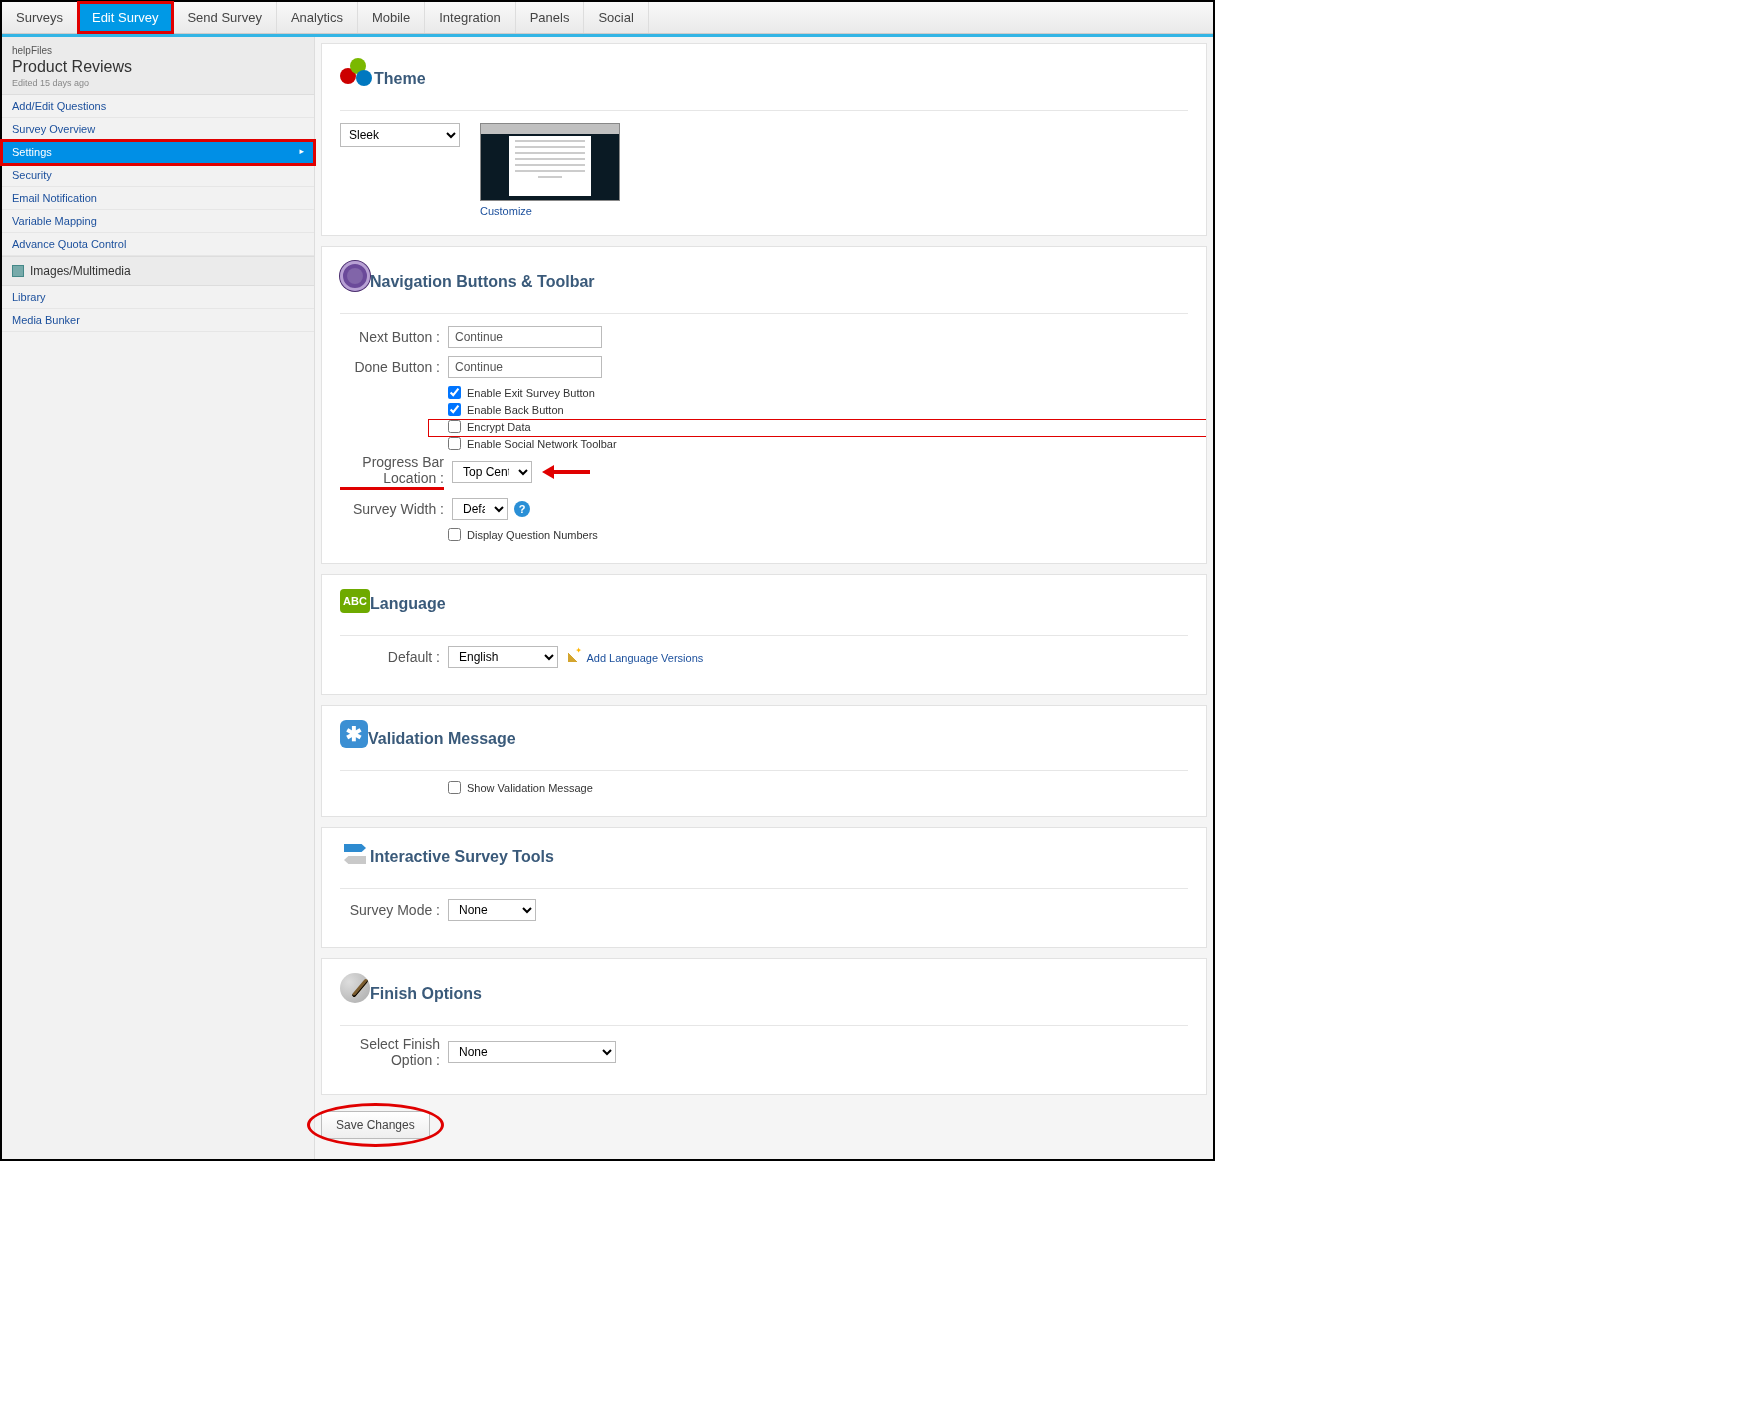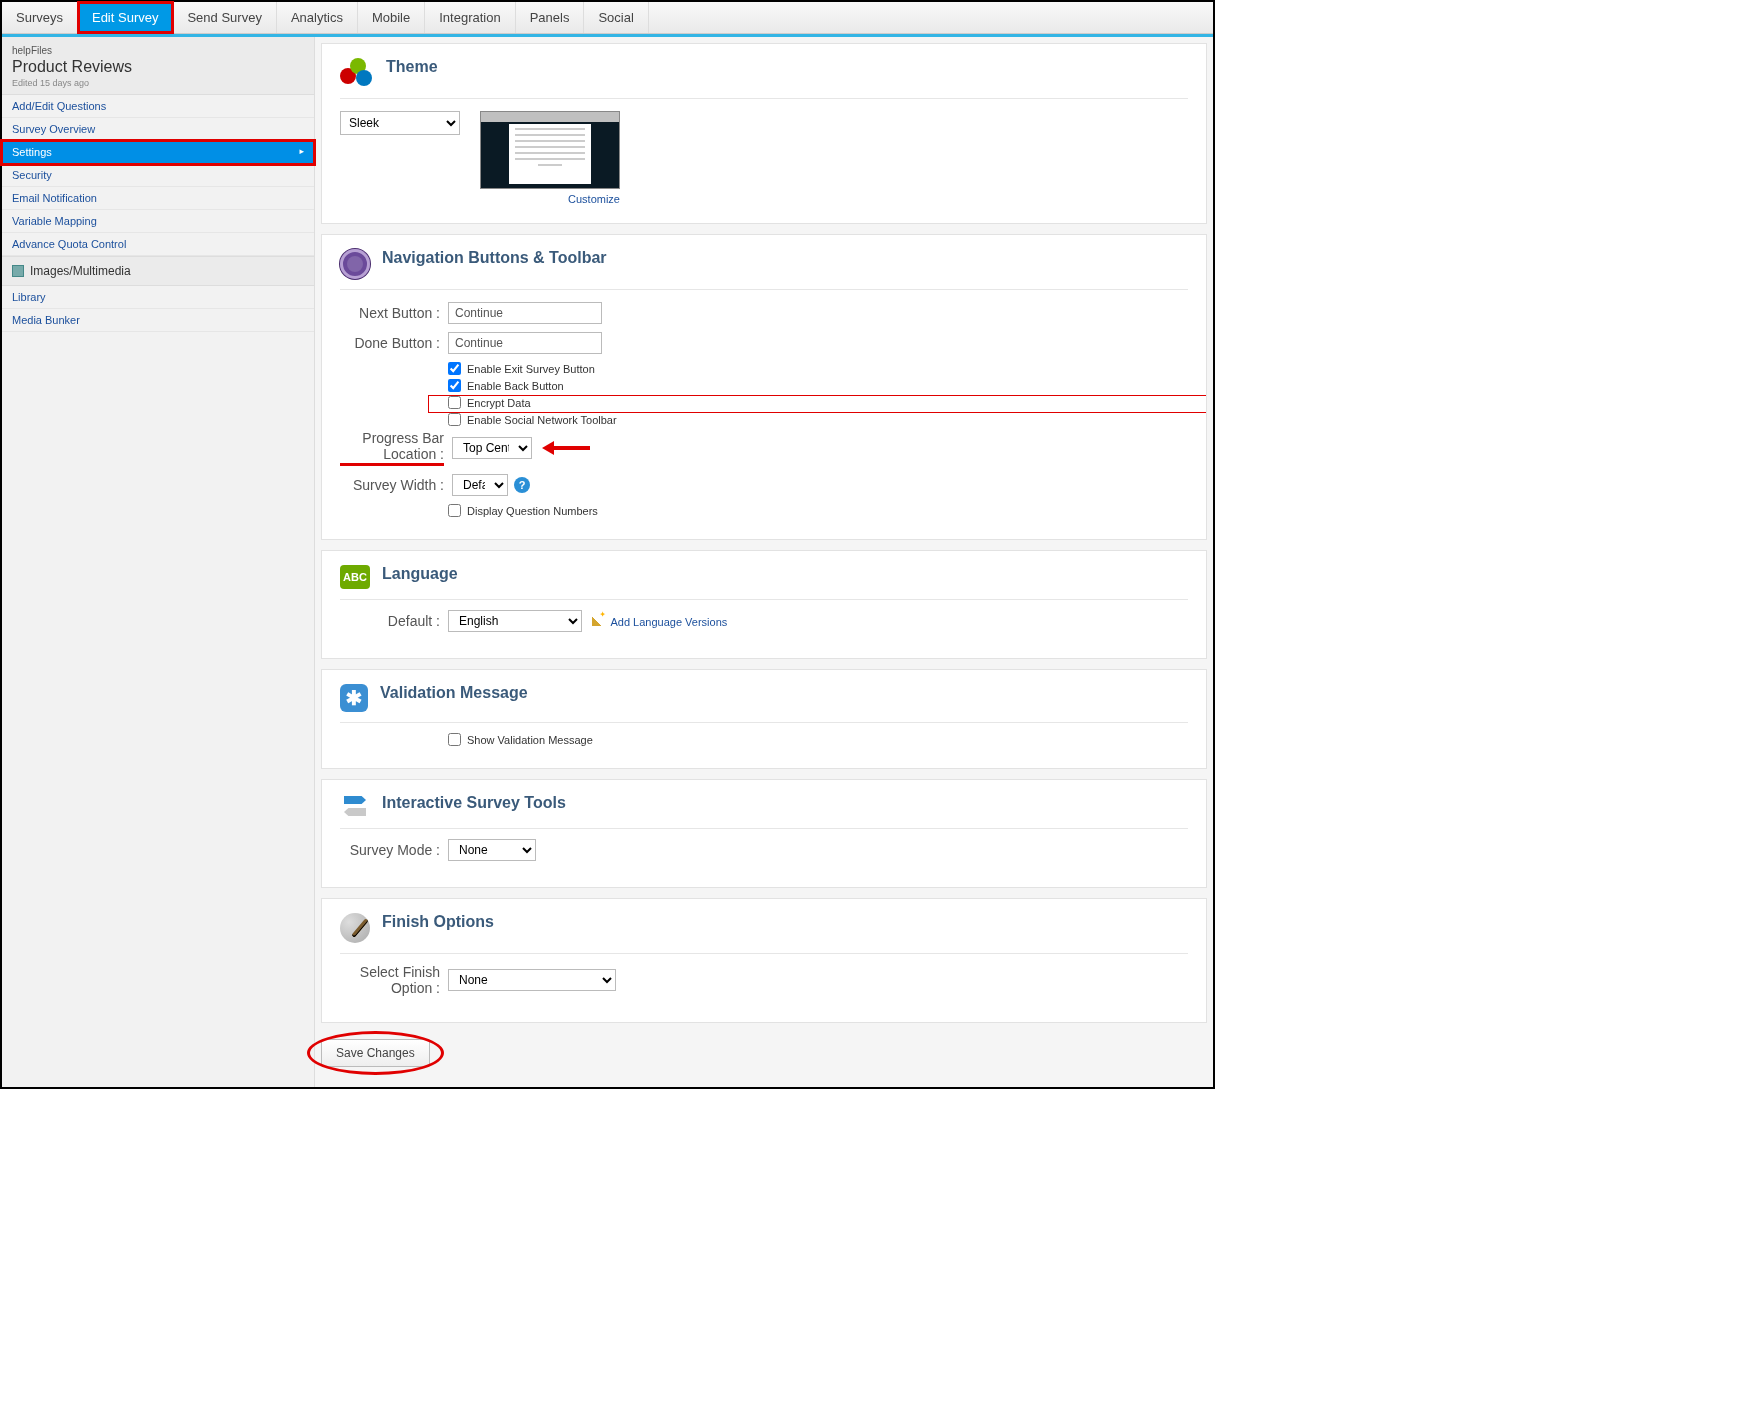--- a/index.html
+++ b/index.html
@@ -110,24 +110,23 @@
     padding: 6px 6px 20px;
   }
   .panel {
     background: #fff;
     border: 1px solid #e2e2e2;
     margin-bottom: 10px;
     padding: 14px 18px 18px;
   }
   .panel-head {
     display: flex;
-    align-items: flex-start;
-    gap: 12px;
+    align-items: flex-end;
     border-bottom: 1px solid #e6e6e6;
-    padding-bottom: 10px;
+    padding-bottom: 22px;
     margin-bottom: 12px;
   }
   .panel-title {
     font-size: 16px;
     color: #3a5a7a;
     font-weight: bold;
   }
   
   .theme-icon { position: relative; width: 34px; height: 30px; }
   .theme-icon span { position: absolute; width: 16px; height: 16px; border-radius: 50%; }
@@ -169,21 +168,21 @@
   .theme-preview {
     width: 140px;
   }
   .theme-thumb {
     width:140px; height:78px; background:#0a1a24; position:relative;
     border:1px solid #888;
   }
   .theme-thumb .bar { position:absolute; top:0; left:0; right:0; height:10px; background:#c0c0c0; }
   .theme-thumb .page { position:absolute; left:28px; right:28px; top:12px; bottom:4px; background:#fff; }
   .theme-thumb .page .ln { height:2px; background:#ccc; margin:4px 6px; }
-  .customize { text-align:right; color:#1b4f9c; font-size:11px; margin-top:4px; cursor:pointer;}
+  .customize { text-align:left; color:#1b4f9c; font-size:11px; margin-top:4px; cursor:pointer;}
 
   .formrow { display:flex; align-items:center; margin-bottom:8px; position:relative; }
   .lbl { width: 108px; text-align:right; padding-right:8px; color:#555; font-size:14px; }
   .txt, .sel {
     border:1px solid #bbb; background:#fff; height:22px; font-size:12px; padding:2px 6px;
   }
   .txt { width:154px; color:#555; }
   .cb-col { margin-left: 108px; }
   .cb-line { display:flex; align-items:center; gap:6px; font-size:11px; color:#333; margin-bottom:4px; }
   .cb-line input { width:13px; height:13px; }
@@ -376,21 +375,21 @@
         </div>
       </div>
 
       <div class="panel tight">
         <div class="panel-head">
           <div class="lang-icon">ABC</div>
           <div class="panel-title">Language</div>
         </div>
         <div class="formrow">
           <div class="lbl">Default :</div>
-          <select class="sel" style="width:134px">
+          <select class="sel" style="width:110px">
             <option>English</option>
           </select>
           <span class="add-lang">
             <span class="wand"></span>
             <span>Add Language Versions</span>
           </span>
         </div>
       </div>
 
       <div class="panel tight">

